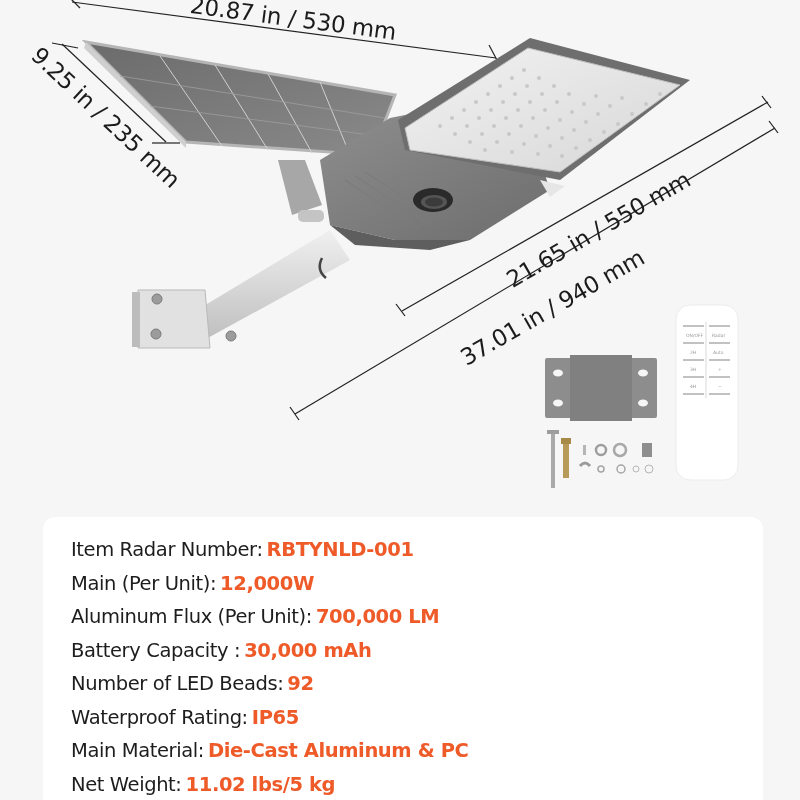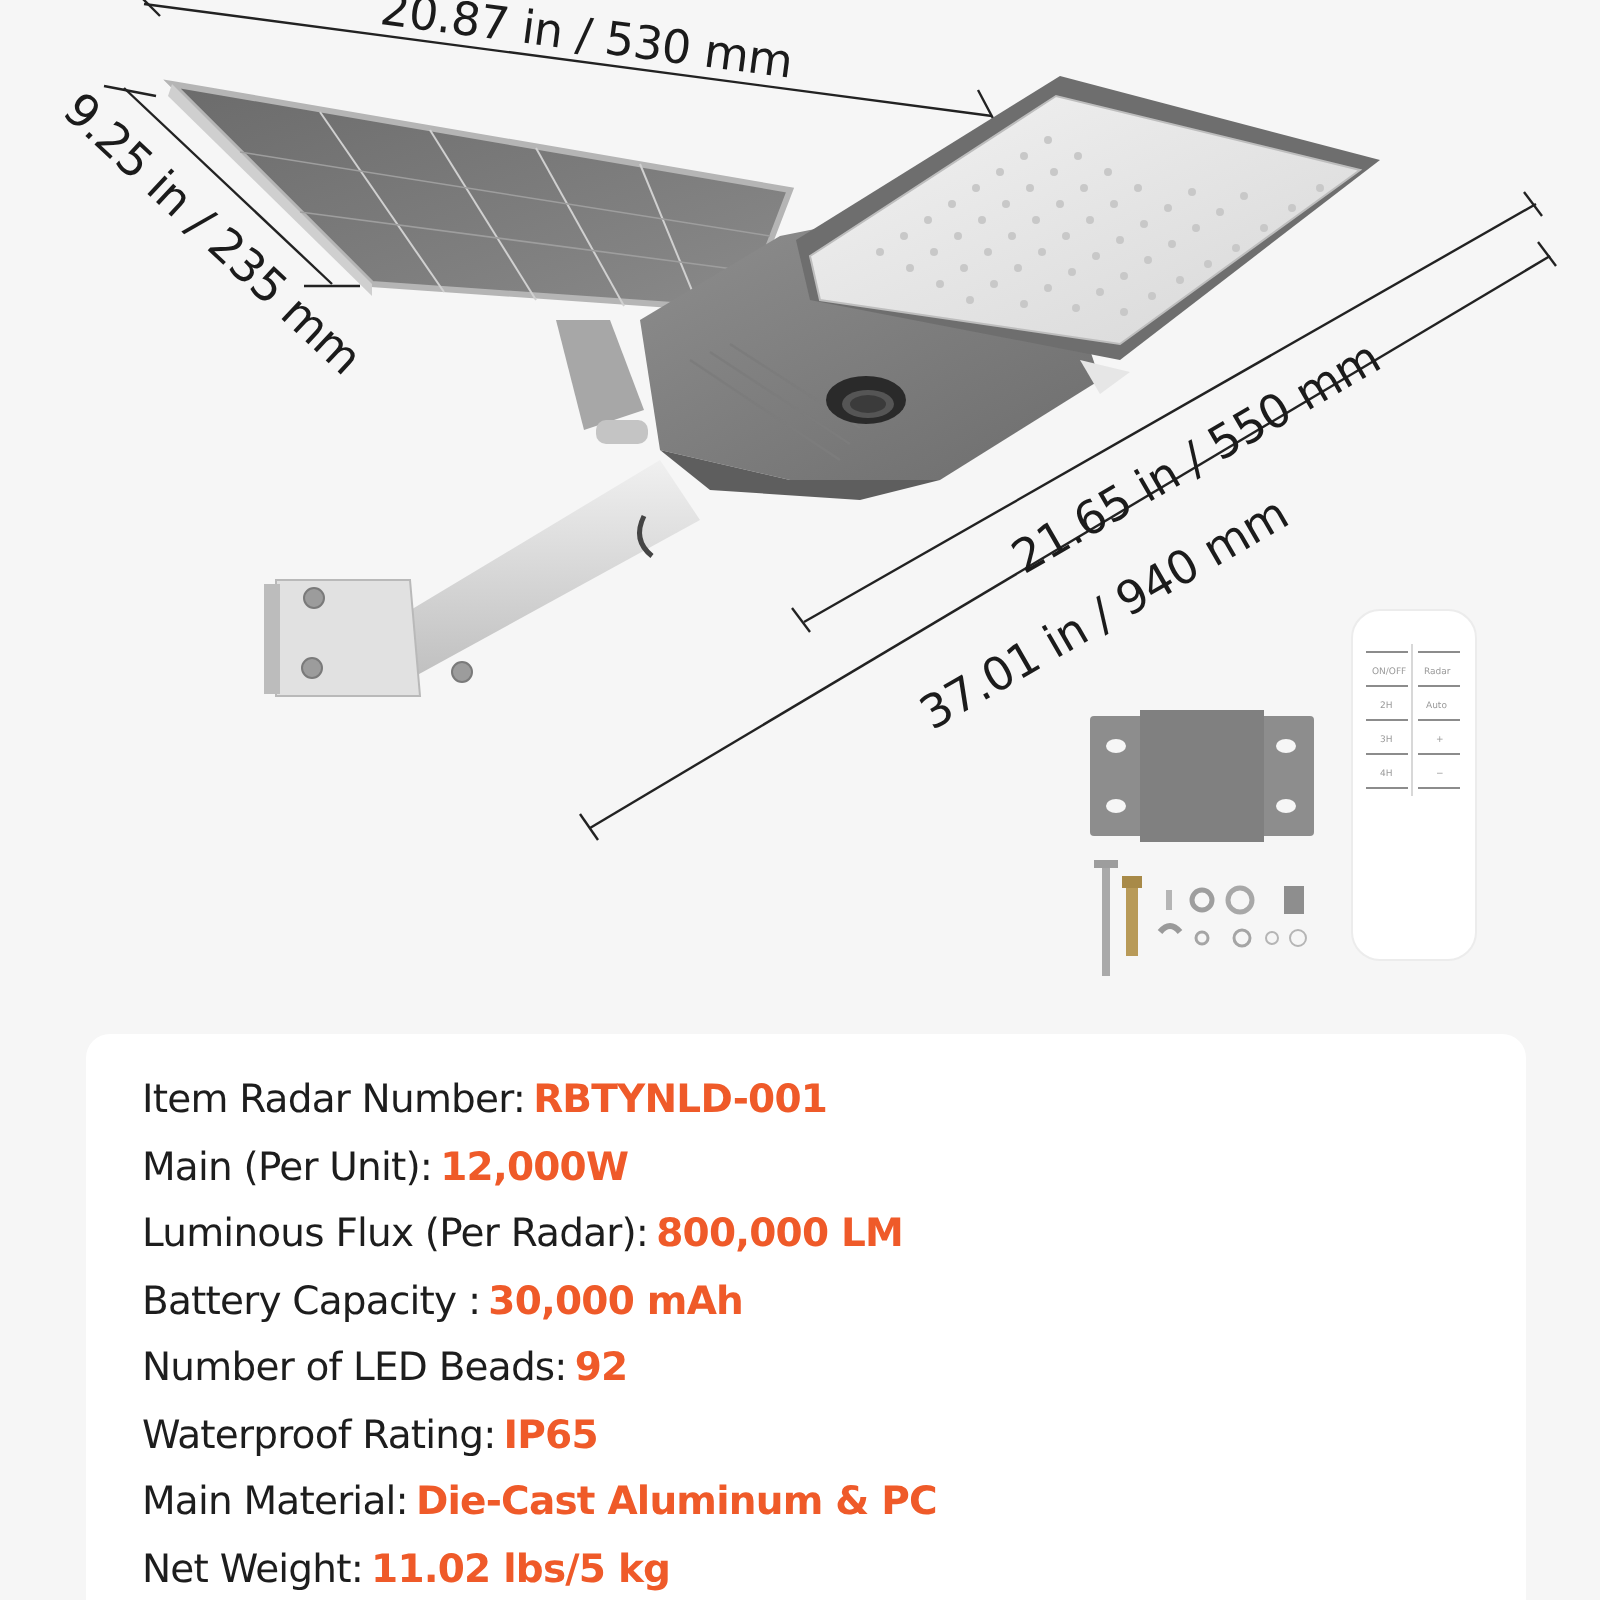--- a/index.html
+++ b/index.html
@@ -278,21 +278,21 @@
   <div class="dim-label" style="left:456px; top:348px; transform: rotate(-30deg);">37.01 in / 940 mm</div>
 
   <div class="spec-card">
     <div class="spec-row">
       <span class="spec-label">Item Radar Number:</span><span class="spec-value">RBTYNLD-001</span>
     </div>
     <div class="spec-row">
       <span class="spec-label">Main (Per Unit):</span><span class="spec-value">12,000W</span>
     </div>
     <div class="spec-row">
-      <span class="spec-label">Luminous Flux (Per Radar):</span><span class="spec-value">800,000 LM</span>
+      <span class="spec-label">Aluminum Flux (Per Unit):</span><span class="spec-value">700,000 LM</span>
     </div>
     <div class="spec-row">
       <span class="spec-label">Battery Capacity :</span><span class="spec-value">30,000 mAh</span>
     </div>
     <div class="spec-row">
       <span class="spec-label">Number of LED Beads:</span><span class="spec-value">92</span>
     </div>
     <div class="spec-row">
       <span class="spec-label">Waterproof Rating:</span><span class="spec-value">IP65</span>
     </div>

